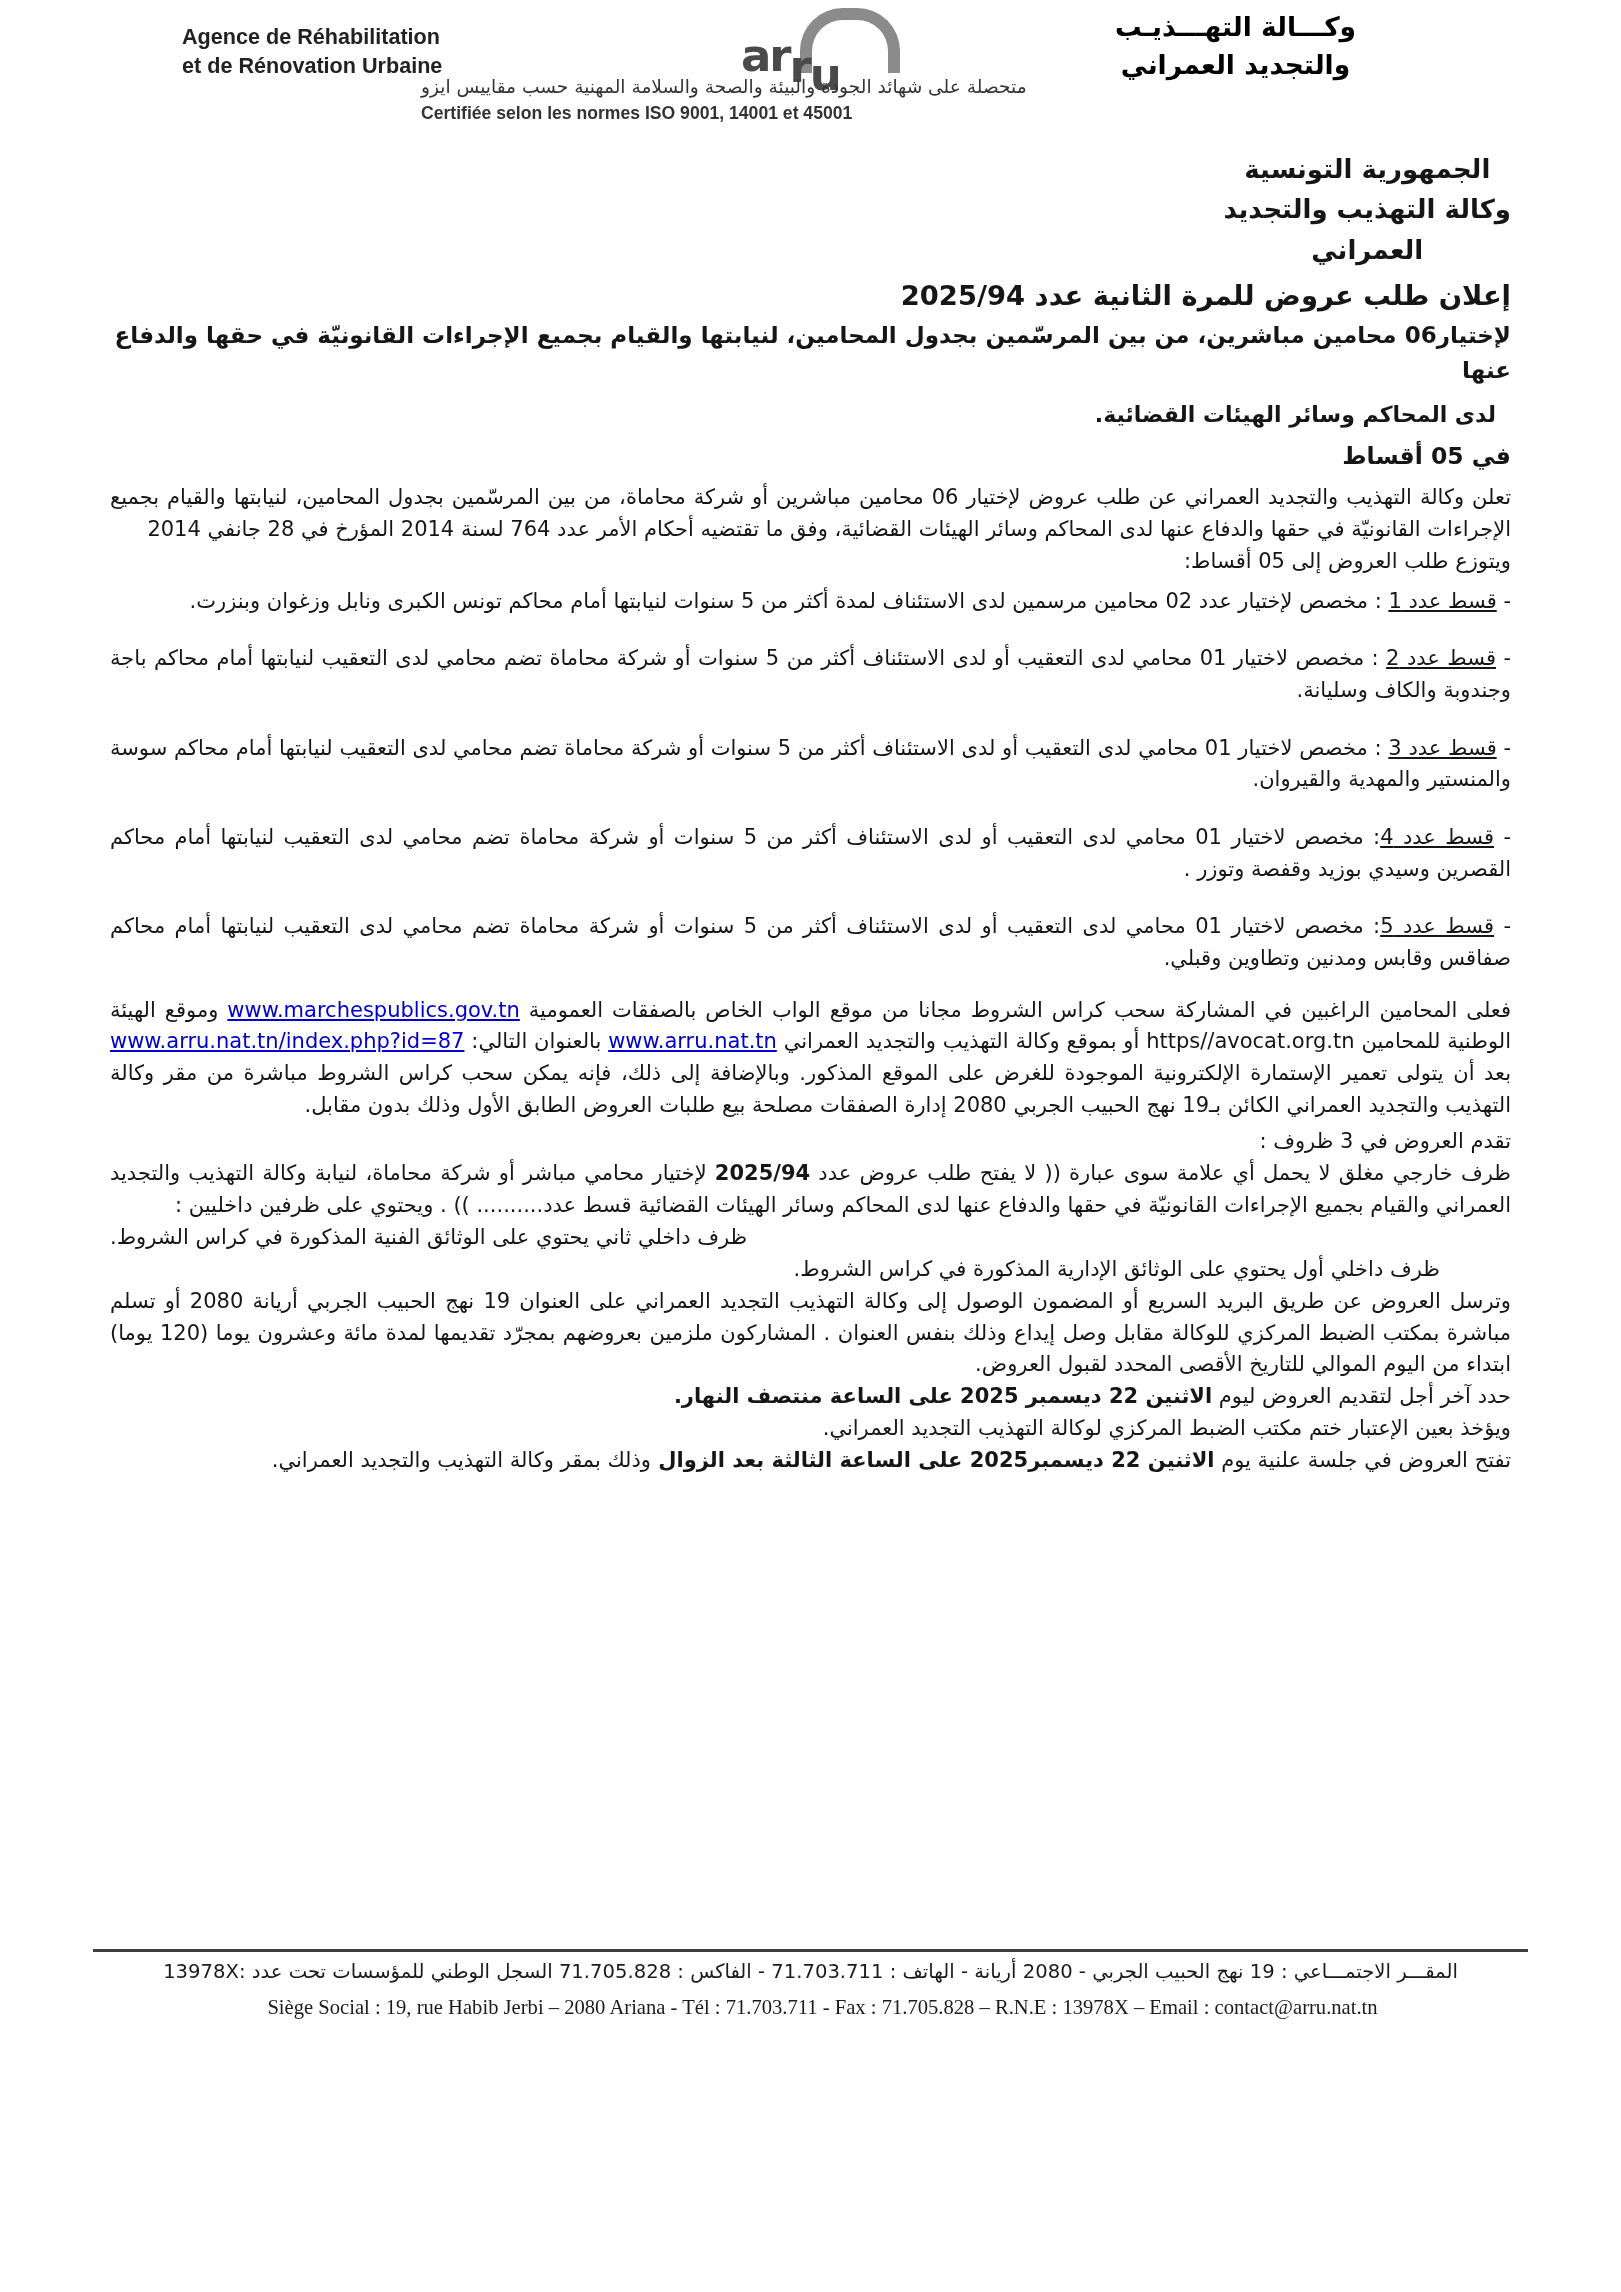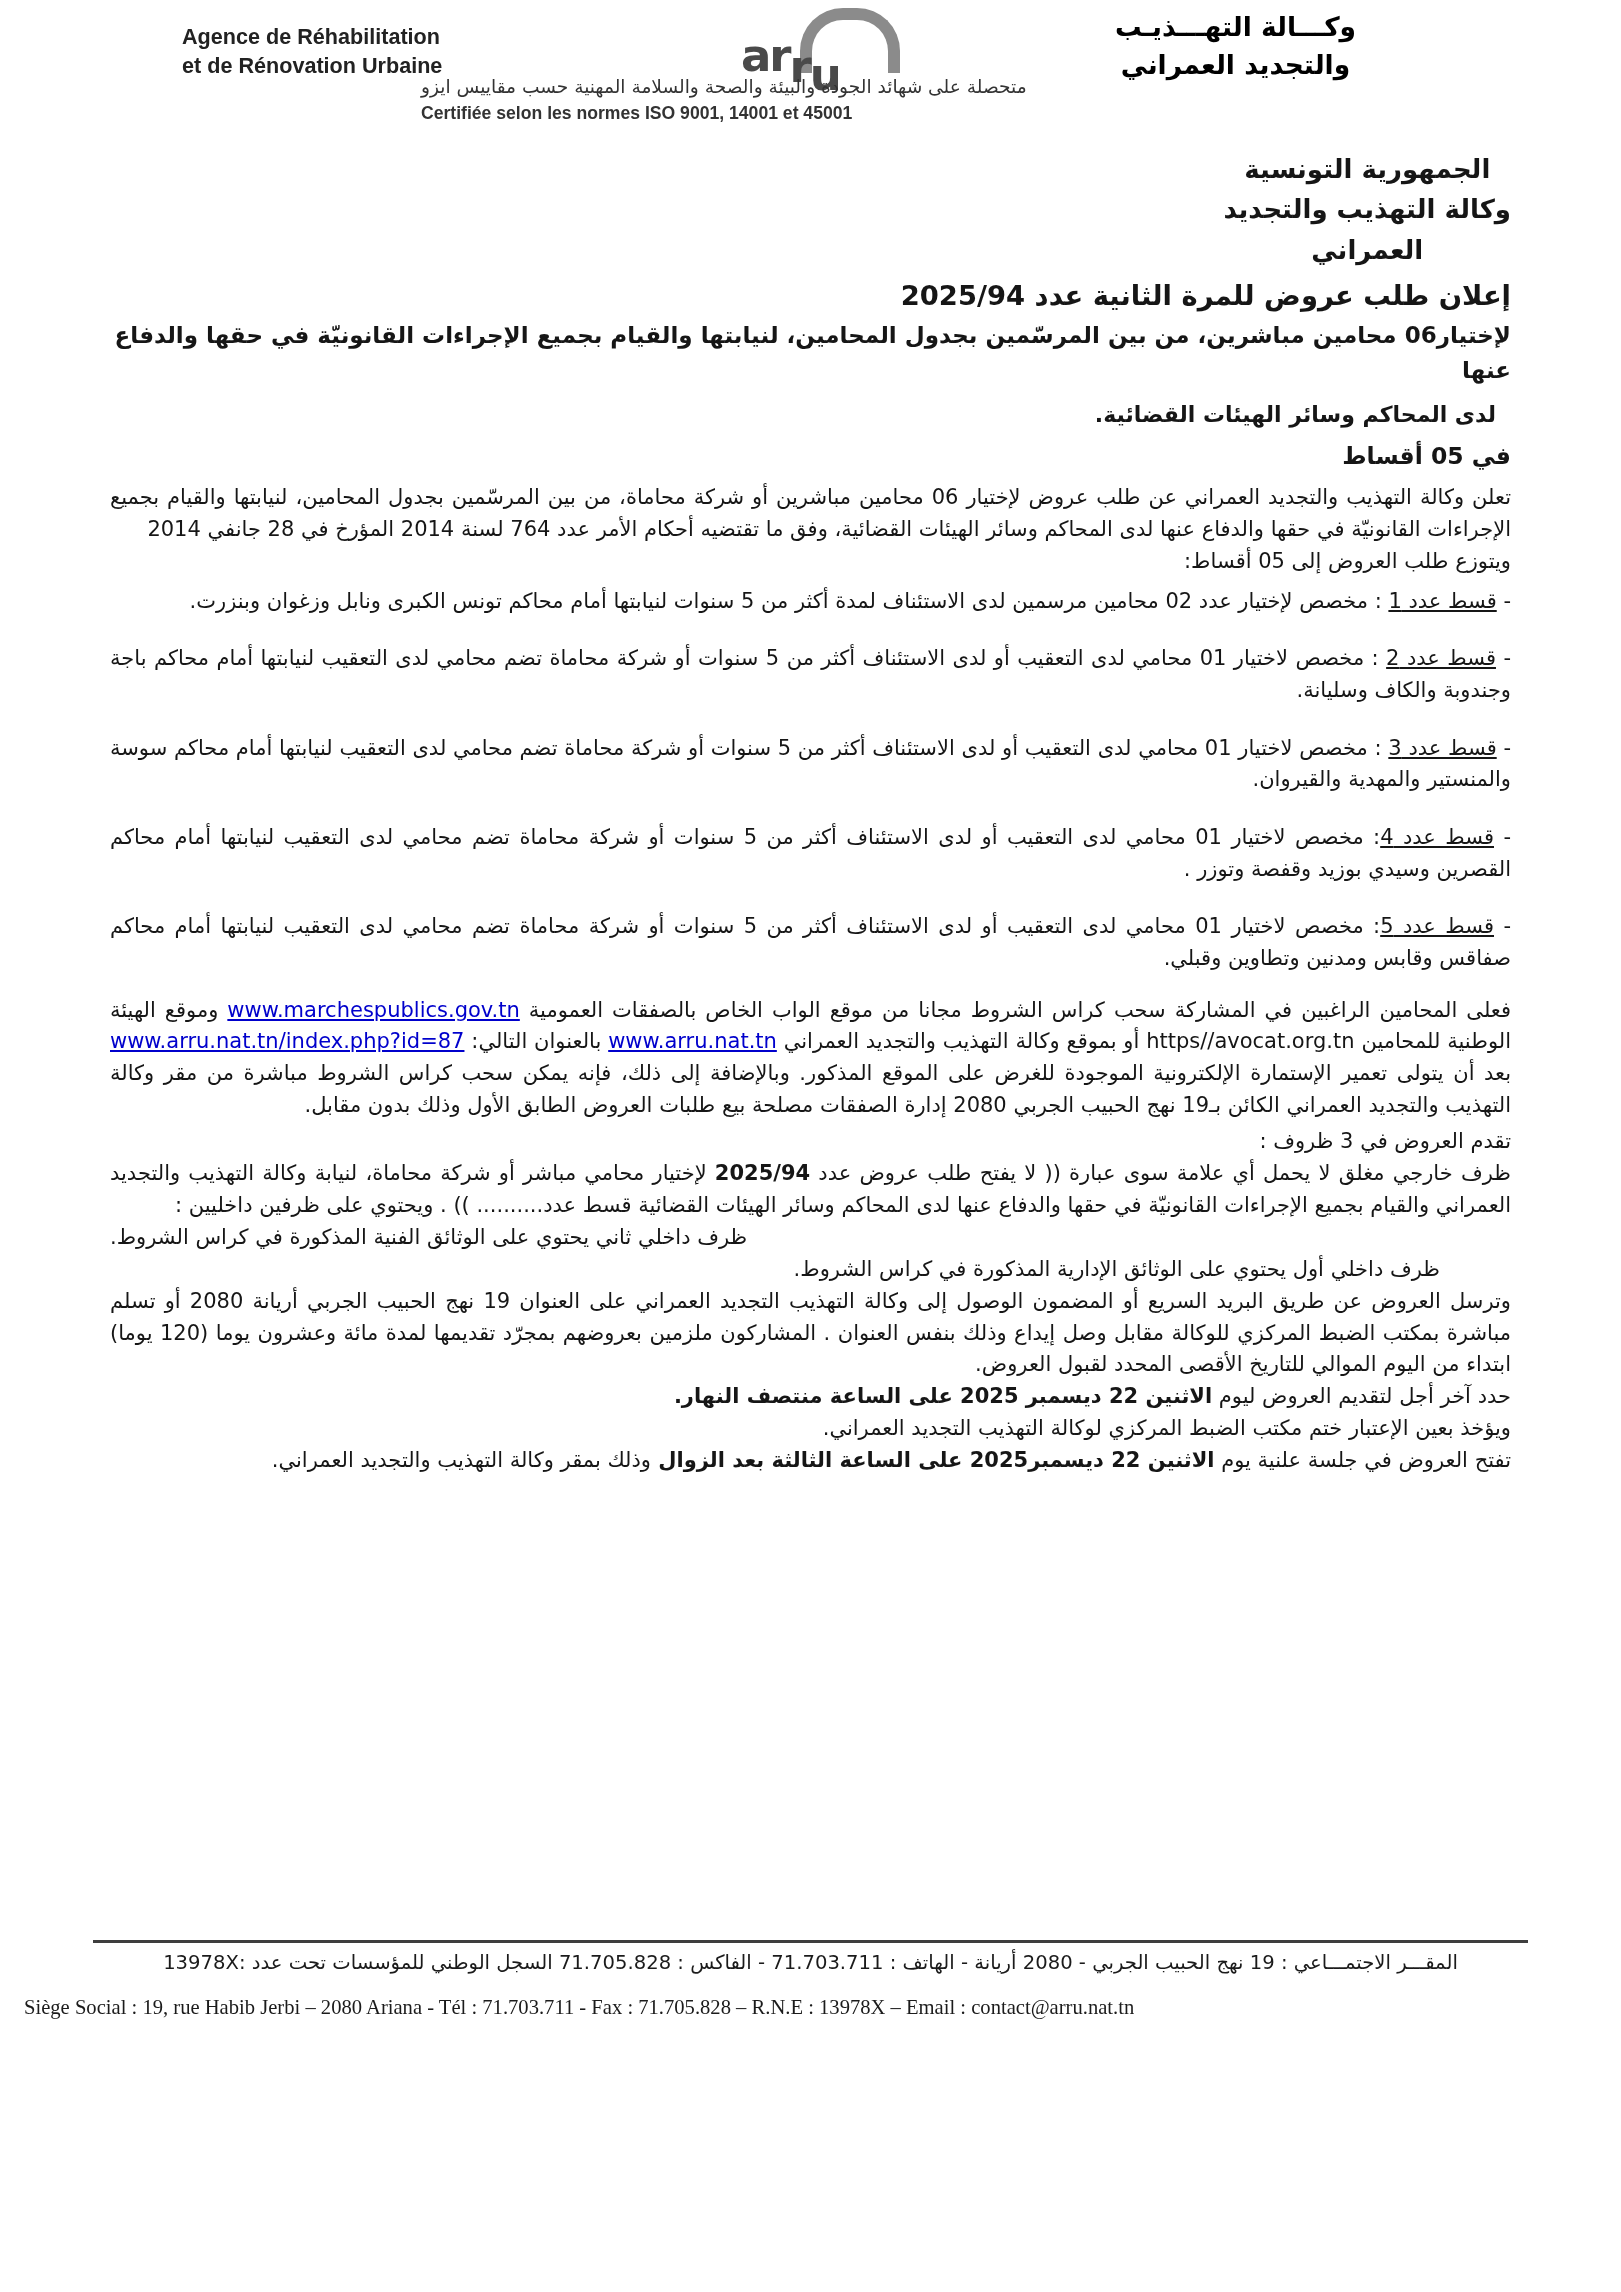--- a/index.html
+++ b/index.html
@@ -61,21 +61,21 @@
   .pull{margin-top:19.6px;}
   .offers-intro{margin-top:3.9px;text-align:right;}
   .inner1{text-indent:71px;text-align:right;}
   .inner2{text-align:left;}
   a.link{color:var(--link,#0000CC);text-decoration:underline;cursor:pointer;}
   .plain-url{unicode-bidi:isolate;}
   
   .footer{position:absolute;left:0;right:0;bottom:5.9px;}
   .footer-rule{margin:0 93px;border-top:3.9px solid #3e3e3e;}
   .footer-ar{direction:rtl;text-align:center;font-size:19.6px;margin-top:7.8px;color:#1b1b1b;}
-  .footer-fr{font-family:"Liberation Serif",serif;font-size:20.6px;margin-top:22px;color:#1b1b1b;padding-left:24px;}
+  .footer-fr{font-family:"Liberation Serif",serif;font-size:20.6px;text-align:center;margin-top:13px;color:#1b1b1b;padding-left:24px;}
 </style>
 </head>
 <body>
 
 <div class="page">
 
   <div class="hdr-fr">
     <div>Agence de Réhabilitation</div>
     <div>et de Rénovation Urbaine</div>
   </div>

